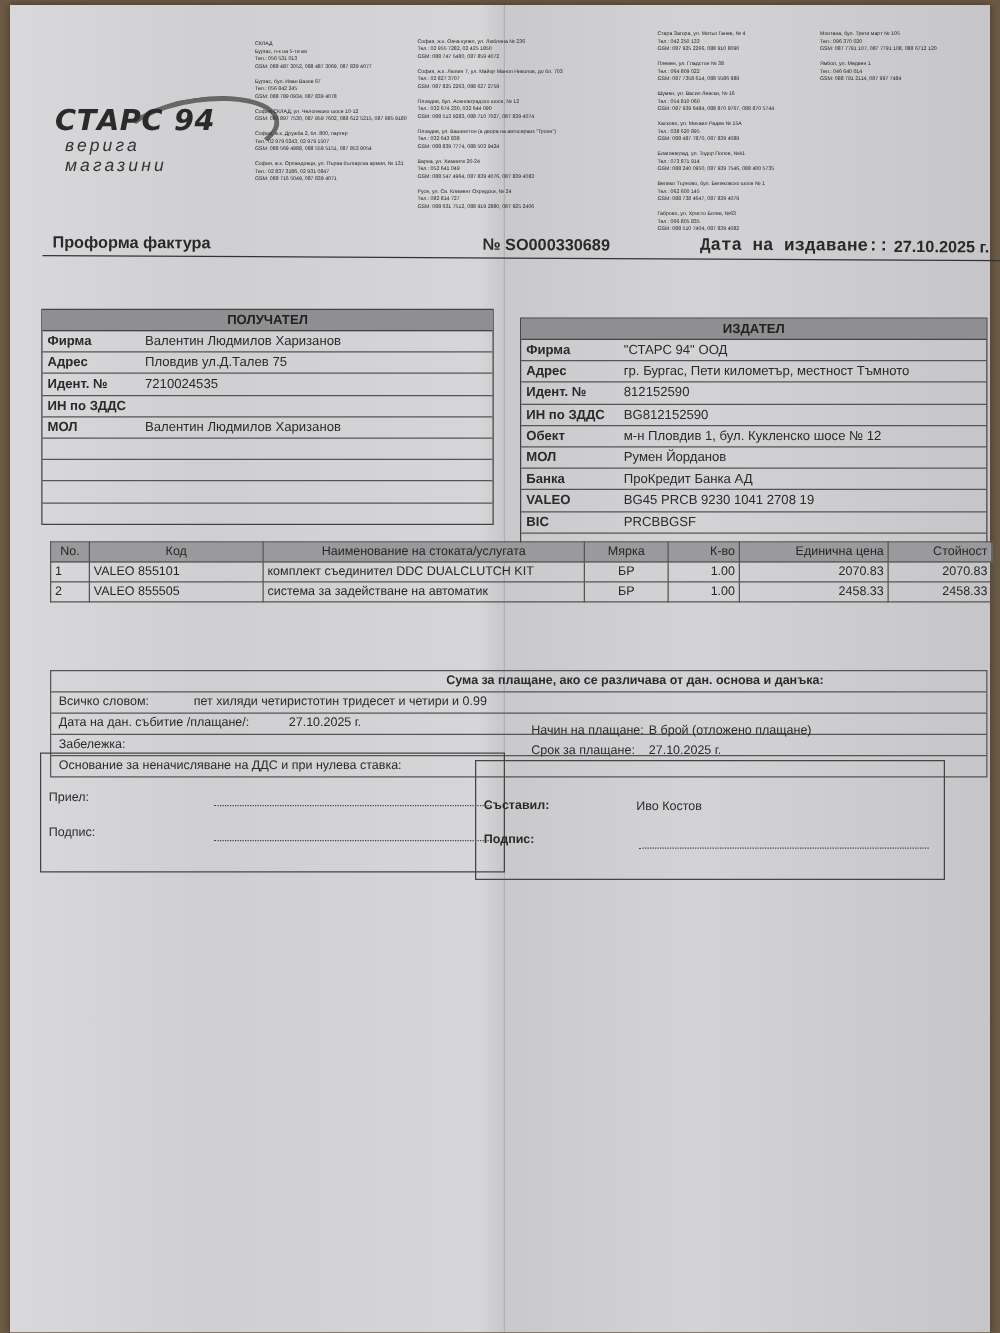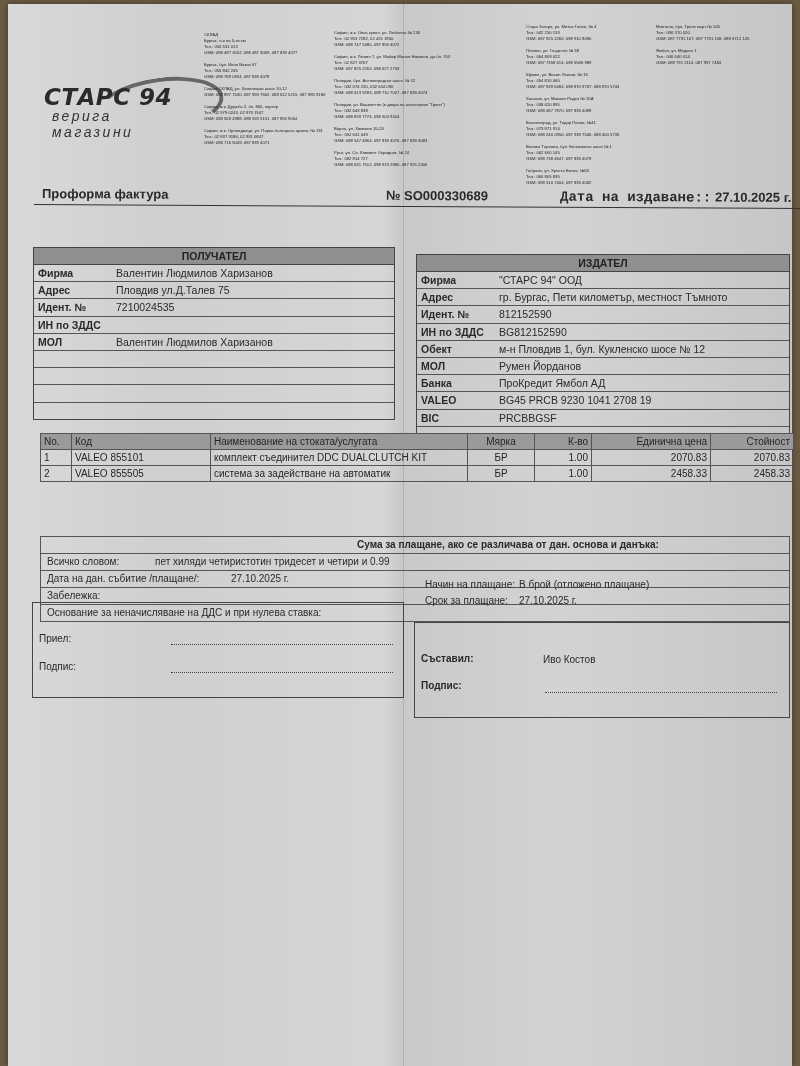--- a/index.html
+++ b/index.html
@@ -38,21 +38,21 @@
   .party { position:absolute; border:1px solid #444; font-size:10.5px; }
   .party-head { height:16px; background:#8f8f91; border-bottom:1px solid #444; text-align:center; font-weight:bold; font-size:10.5px; line-height:16px; color:#222; }
   .party-row { height:16.2px; border-bottom:1px solid #555; position:relative; line-height:16px; }
   .party-row:last-child { border-bottom:none; }
   .party-label { position:absolute; left:4px; font-weight:bold; color:#2a2a2a; }
   .party-value { position:absolute; left:82px; color:#2a2a2a; white-space:nowrap; }
 
   
   .items { position:absolute; left:32px; top:429px; width:754px; border-collapse:collapse; font-size:10px; }
   .items th, .items td { border:1px solid #555; padding:0 3px; height:15px; line-height:15px; color:#262626; white-space:nowrap; }
-  .items th { background:#9a9a9c; font-weight:normal; text-align:left; }
+  .items th { background:#9a9a9c; font-weight:normal; text-align:center; }
   .items th.r, .items td.r { text-align:right; }
   .items th.c, .items td.c { text-align:center; }
 
   .totals { position:absolute; left:32px; top:484px; width:754px; height:50px; border:1px solid #555; border-top:none; font-size:10.5px; }
   .tot-row { position:absolute; left:0; right:0; height:16px; border-bottom:1px solid #555; }
   .tot-label { position:absolute; right:172px; top:1px; font-weight:bold; color:#2a2a2a; }
   .tot-value { position:absolute; right:6px; top:1px; color:#2a2a2a; }
 
   .payinfo { position:absolute; left:32px; top:532px; width:748px; border:1px solid #555; font-size:10px; }
   .pay-row { position:relative; height:16px; border-bottom:1px solid #555; line-height:16px; }
@@ -262,21 +262,21 @@
         <div class="party-row">
           <span class="party-label">Обект</span>
           <span class="party-value">м-н Пловдив 1, бул. Кукленско шосе № 12</span>
         </div>
         <div class="party-row">
           <span class="party-label">МОЛ</span>
           <span class="party-value">Румен Йорданов</span>
         </div>
         <div class="party-row">
           <span class="party-label">Банка</span>
-          <span class="party-value">ПроКредит Ямбол АД</span>
+          <span class="party-value">ПроКредит Банка АД</span>
         </div>
         <div class="party-row">
           <span class="party-label">VALEO</span>
           <span class="party-value">BG45 PRCB 9230 1041 2708 19</span>
         </div>
         <div class="party-row">
           <span class="party-label">BIC</span>
           <span class="party-value">PRCBBGSF</span>
         </div>
         <div class="party-row">
@@ -344,19 +344,19 @@
       <span class="pay-label">Основание за неначисляване на ДДС и при нулева ставка:</span>
     </div>
   </div>
 
   <div class="sign" style="left:24px; width:370px;">
     <span class="sign-label" style="top:30px">Приел:</span>
     <span class="sign-dots" style="left:138px; width:222px; top:40px"></span>
     <span class="sign-label" style="top:58px">Подпис:</span>
     <span class="sign-dots" style="left:138px; width:222px; top:68px"></span>
   </div>
-  <div class="sign" style="left:406px; width:374px; top:604px;margin-top:14px;">
+  <div class="sign" style="left:372px; width:374px; top:604px;">
     <span class="sign-label" style="top:30px; font-weight:bold">Съставил:</span>
     <span class="sign-name" style="left:128px; top:31px">Иво Костов</span>
     <span class="sign-label" style="top:57px; font-weight:bold">Подпис:</span>
     <span class="sign-dots" style="left:130px; width:232px; top:68px"></span>
   </div>
 </div>
 
 </body></html>

